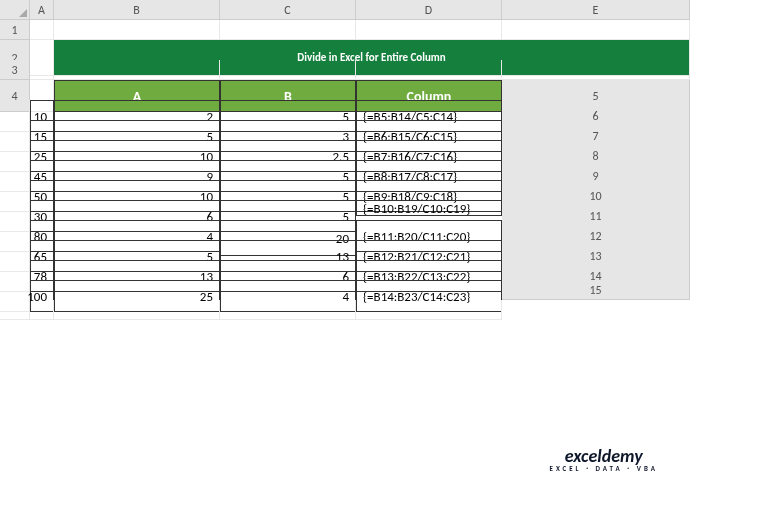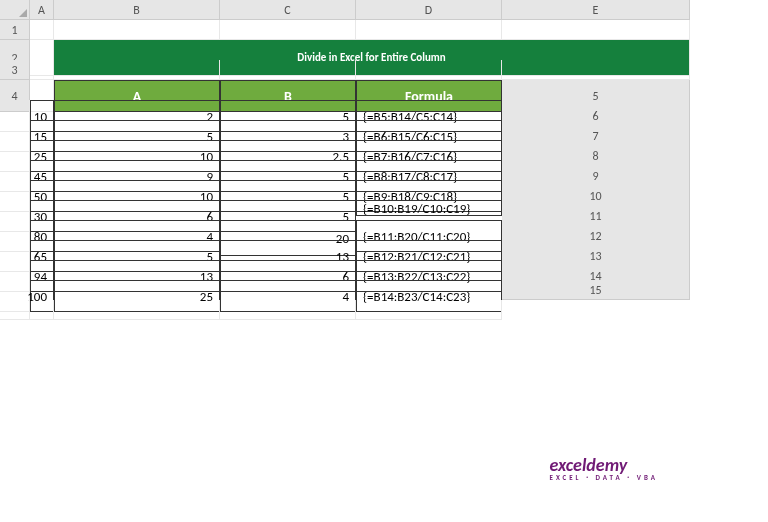--- a/index.html
+++ b/index.html
@@ -79,27 +79,27 @@
   font-size: 13px;
   display: flex;
   align-items: center;
   padding: 0 6px;
 }
 .num { justify-content: flex-end; }
 .txt { justify-content: flex-start; }
 .wm {
   position: absolute;
   right: 110px;
-  bottom: 41px;
-  color: #701a75;
+  bottom: 50px;
+  color: #0f172a;
   font-size: 18px;
   font-style: italic;
   font-weight: bold;
   pointer-events: none;
-  text-align: left;
+  text-align: center;
   line-height: 1;
 }
 .wm small { font-size: 7px; font-style: normal; letter-spacing: 3px; display: block; }
 </style>
 </head>
 <body>
 
 <div class="grid">
 
   <div class="sel-all row-h"></div>
@@ -124,21 +124,21 @@
   <div class="cell row-3"></div>
   <div class="cell row-3"></div>
   <div class="cell row-3"></div>
   <div class="cell row-3"></div>
   <div class="cell row-3"></div>
 
   <div class="rowhdr" style="height:32px">4</div>
   <div class="cell" style="height:32px"></div>
   <div class="thead" style="height:32px">A</div>
   <div class="thead" style="height:32px">B</div>
-  <div class="thead" style="height:32px">Formula</div>
+  <div class="thead" style="height:32px">Column</div>
 
   <div class="rowhdr" style="height:32px">5</div>
   <div class="cell" style="height:32px"></div>
   <div class="d-cell num" style="height:32px">10</div>
   <div class="d-cell num" style="height:32px">2</div>
   <div class="d-cell num" style="height:32px">5</div>
   <div class="d-cell txt" style="height:32px">{=B5:B14/C5:C14}</div>
 
   <div class="rowhdr" style="height:32px">6</div>
   <div class="cell" style="height:32px"></div>
@@ -184,21 +184,21 @@
 
   <div class="rowhdr" style="height:32px">12</div>
   <div class="cell" style="height:32px"></div>
   <div class="d-cell num" style="height:32px">65</div>
   <div class="d-cell num" style="height:32px">5</div>
   <div class="d-cell num" style="height:32px">13</div>
   <div class="d-cell txt" style="height:32px">{=B12:B21/C12:C21}</div>
 
   <div class="rowhdr" style="height:32px">13</div>
   <div class="cell" style="height:32px"></div>
-  <div class="d-cell num" style="height:32px">94</div>
+  <div class="d-cell num" style="height:32px">78</div>
   <div class="d-cell num" style="height:32px">13</div>
   <div class="d-cell num" style="height:32px">6</div>
   <div class="d-cell txt" style="height:32px">{=B13:B22/C13:C22}</div>
 
   <div class="rowhdr" style="height:32px">14</div>
   <div class="cell" style="height:32px"></div>
   <div class="d-cell num" style="height:32px">100</div>
   <div class="d-cell num" style="height:32px">25</div>
   <div class="d-cell num" style="height:32px">4</div>
   <div class="d-cell txt" style="height:32px">{=B14:B23/C14:C23}</div>

